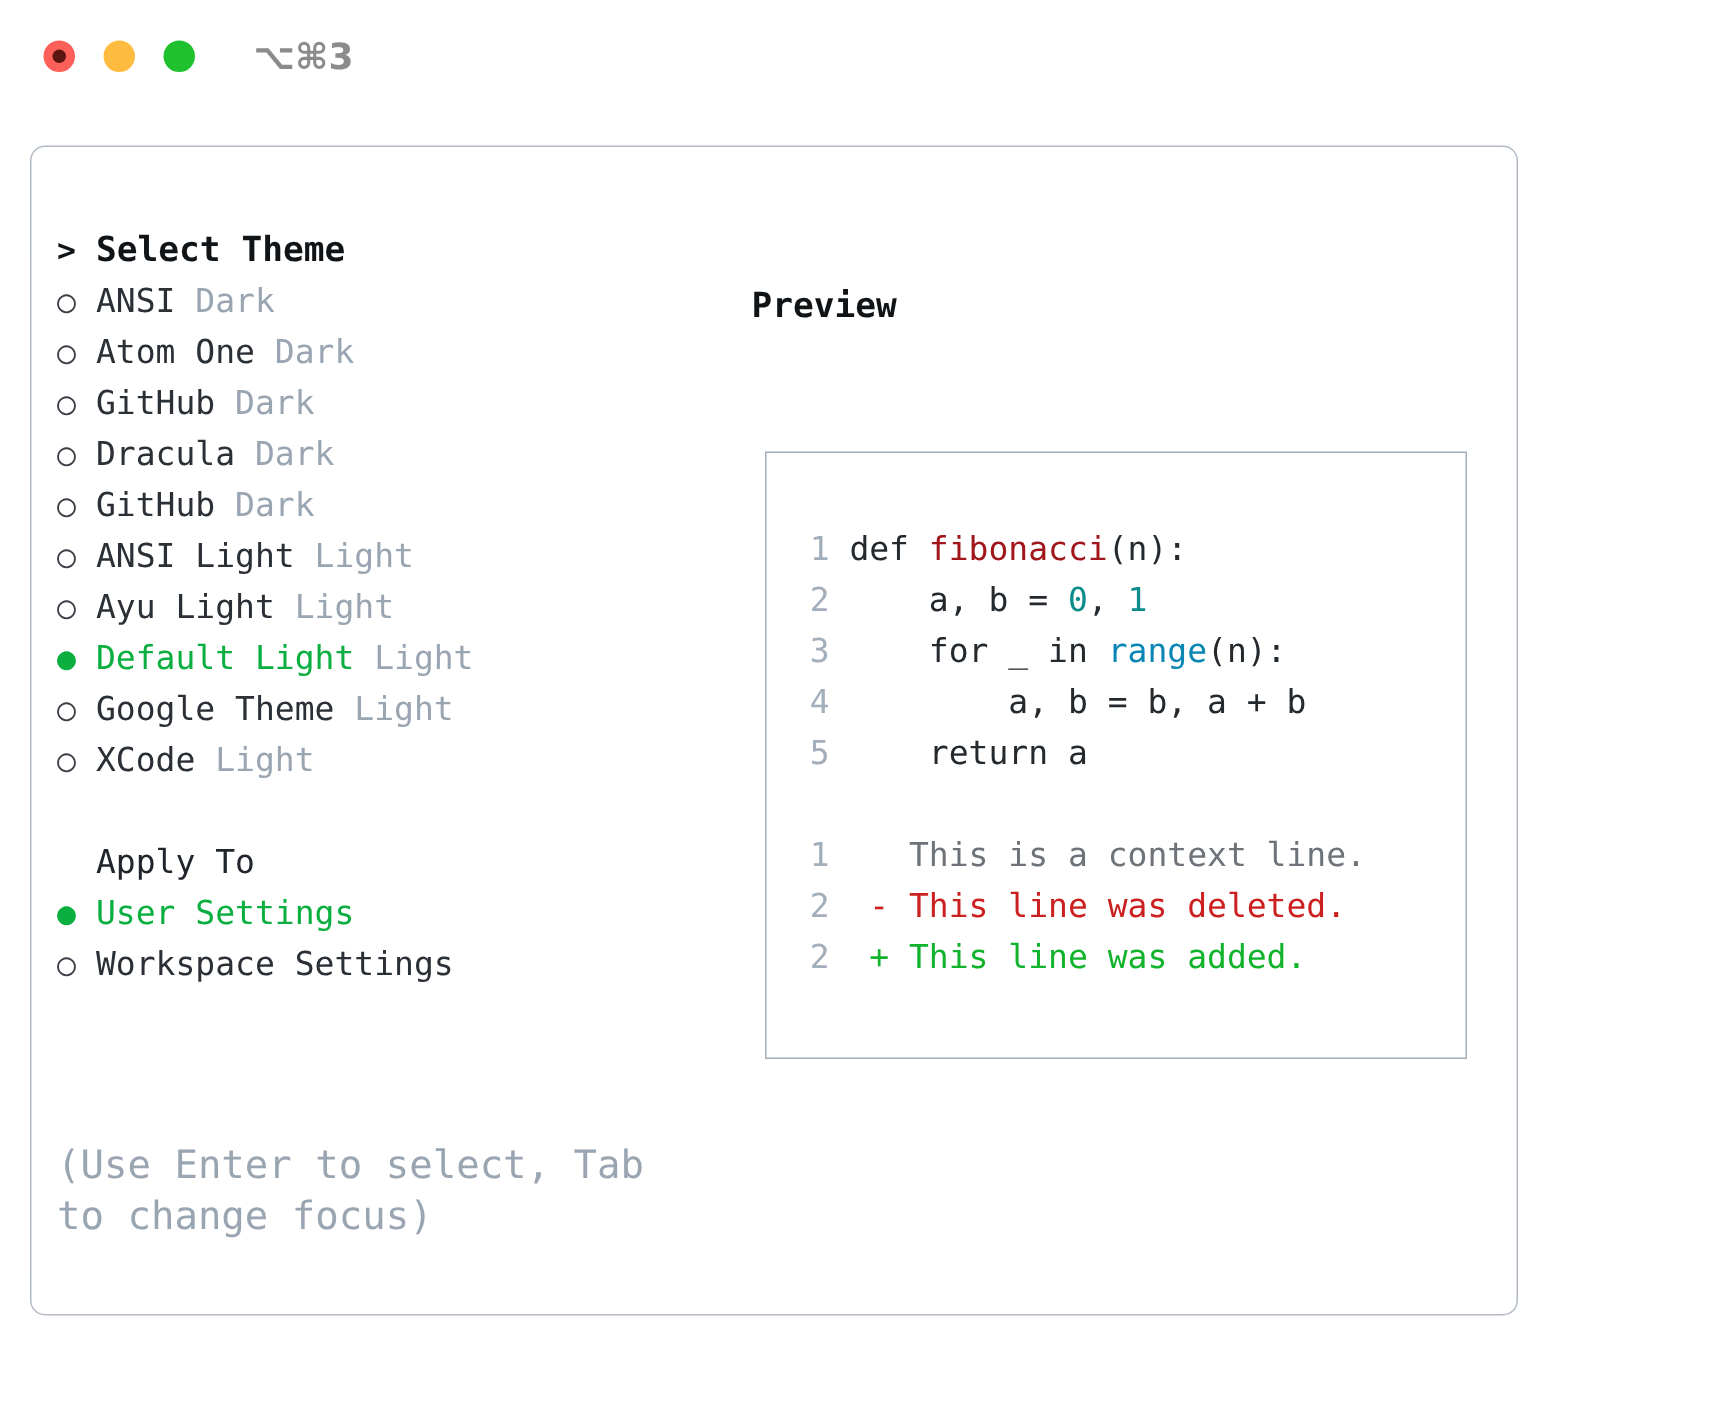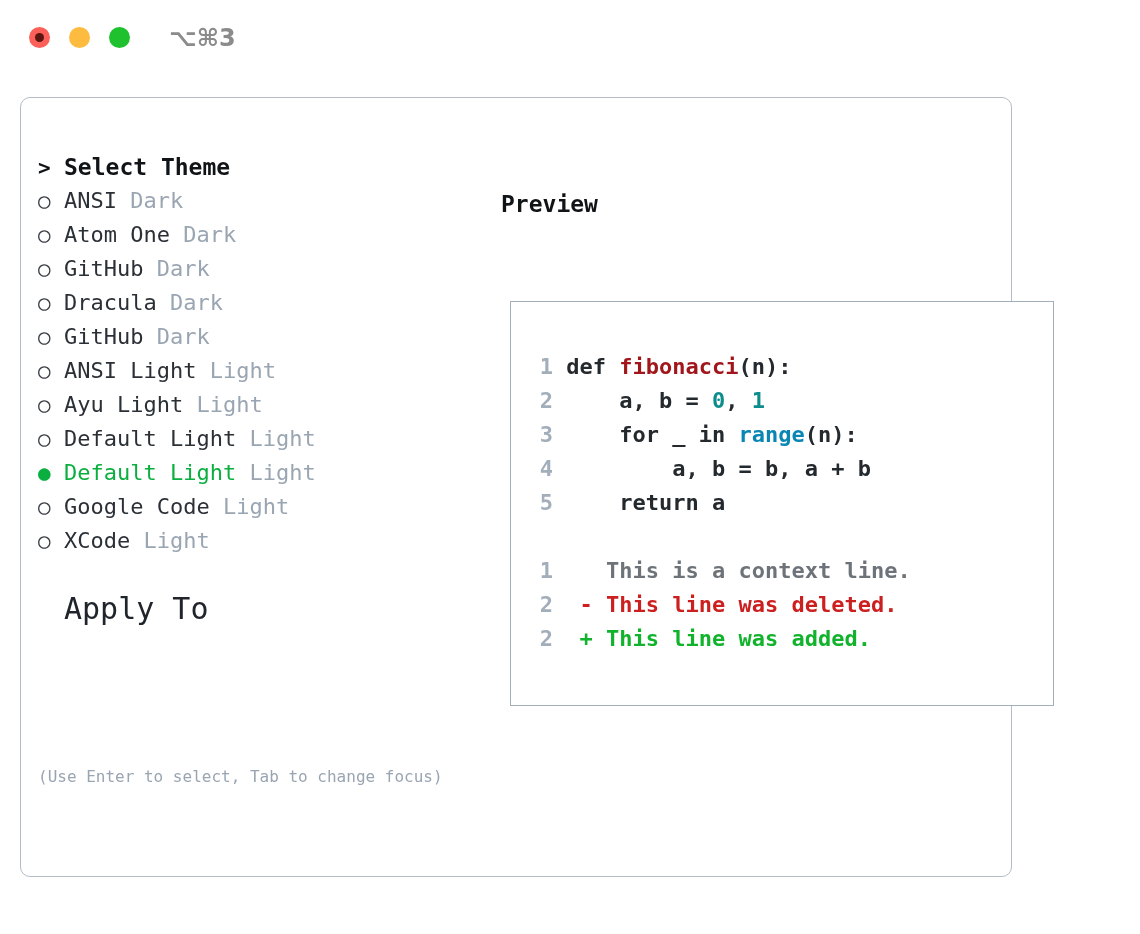--- a/index.html
+++ b/index.html
@@ -98,52 +98,51 @@
     font-size: 23px;
   }
   .header-row .marker { color: #111417; font-weight: bold; }
 
   .label { color: #2b3036; }
   .label.selected { color: #0aaf3f; }
   .variant { color: #9aa5b2; }
 
   #apply-to-title {
     color: #20252b;
-    font-size: 30px;
+    font-size: 22px;
   }
 
   #hint {
     position: absolute;
     left: 17px; top: 662px;
     width: 420px;
-    font-size: 16px;
+    font-size: 26px;
     line-height: 34px;
     color: #9aa5b2;
   }
 
   
   #right-col {
     position: absolute;
     left: 480px; top: 52px;
   }
   #preview-title {
     font-size: 23px;
     font-weight: bold;
     color: #111417;
     line-height: 34px;
     margin-top: 37px;
   }
   #preview-box {
     position: absolute;
     left: 489px; top: 203px;
-    width: 544px; height: 405px;
+    width: 468px; height: 405px;
     border: 1.6px solid #a3aebb;
     box-sizing: border-box;
     background: #ffffff;
-    font-weight: bold;
   }
   #code {
     position: absolute;
     left: 22px; top: 48px;
     font-size: 22px;
     line-height: 34px;
     white-space: pre;
   }
   .ln {
     display: inline-block;
@@ -185,32 +184,35 @@
       </div>
 
       <div id="theme-list">
           <div class="row"><span class="marker">○</span><span class="label">ANSI</span><span class="variant"> Dark</span></div>
           <div class="row"><span class="marker">○</span><span class="label">Atom One</span><span class="variant"> Dark</span></div>
           <div class="row"><span class="marker">○</span><span class="label">GitHub</span><span class="variant"> Dark</span></div>
           <div class="row"><span class="marker">○</span><span class="label">Dracula</span><span class="variant"> Dark</span></div>
           <div class="row"><span class="marker">○</span><span class="label">GitHub</span><span class="variant"> Dark</span></div>
           <div class="row"><span class="marker">○</span><span class="label">ANSI Light</span><span class="variant"> Light</span></div>
           <div class="row"><span class="marker">○</span><span class="label">Ayu Light</span><span class="variant"> Light</span></div>
-          <div class="row"><span class="marker">○</span><span class="label">Default Light</span><span class="variant"> Light</span></div>
           <div class="row"><span class="marker sel">●</span><span class="label selected">Default Light</span><span class="variant"> Light</span></div>
-          <div class="row"><span class="marker">○</span><span class="label">Google Code</span><span class="variant"> Light</span></div>
+          <div class="row"><span class="marker">○</span><span class="label">Google Theme</span><span class="variant"> Light</span></div>
           <div class="row"><span class="marker">○</span><span class="label">XCode</span><span class="variant"> Light</span></div>
         </div>
 
       <div class="gap"></div>
 
       <div class="row">
         <span class="marker blank">○</span><span id="apply-to-title">Apply To</span>
       </div>
 
+      <div id="apply-to-list">
+          <div class="row"><span class="marker sel">●</span><span class="label selected">User Settings</span></div>
+          <div class="row"><span class="marker">○</span><span class="label">Workspace Settings</span></div>
+        </div>
     </div>
 
     <div id="hint">(Use Enter to select, Tab to change focus)</div>
 
     <div id="right-col">
       <div id="preview-title">Preview</div>
     </div>
 
     <div id="preview-box">
       <div id="code"><div><span class="ln">1</span> <span class="code-text">def </span><span class="tok-fn">fibonacci</span><span class="code-text">(n):</span></div><div><span class="ln">2</span> <span class="code-text">    a, b = </span><span class="tok-num">0</span><span class="code-text">, </span><span class="tok-num">1</span></div><div><span class="ln">3</span> <span class="code-text">    for _ in </span><span class="tok-call">range</span><span class="code-text">(n):</span></div><div><span class="ln">4</span> <span class="code-text">        a, b = b, a + b</span></div><div><span class="ln">5</span> <span class="code-text">    return a</span></div><div class="gap"></div><div><span class="ln">1</span>  <span class="diff-ctx"> </span><span class="diff-ctx"> This is a context line.</span></div><div><span class="ln">2</span>  <span class="diff-del">-</span><span class="diff-del"> This line was deleted.</span></div><div><span class="ln">2</span>  <span class="diff-add">+</span><span class="diff-add"> This line was added.</span></div></div>

